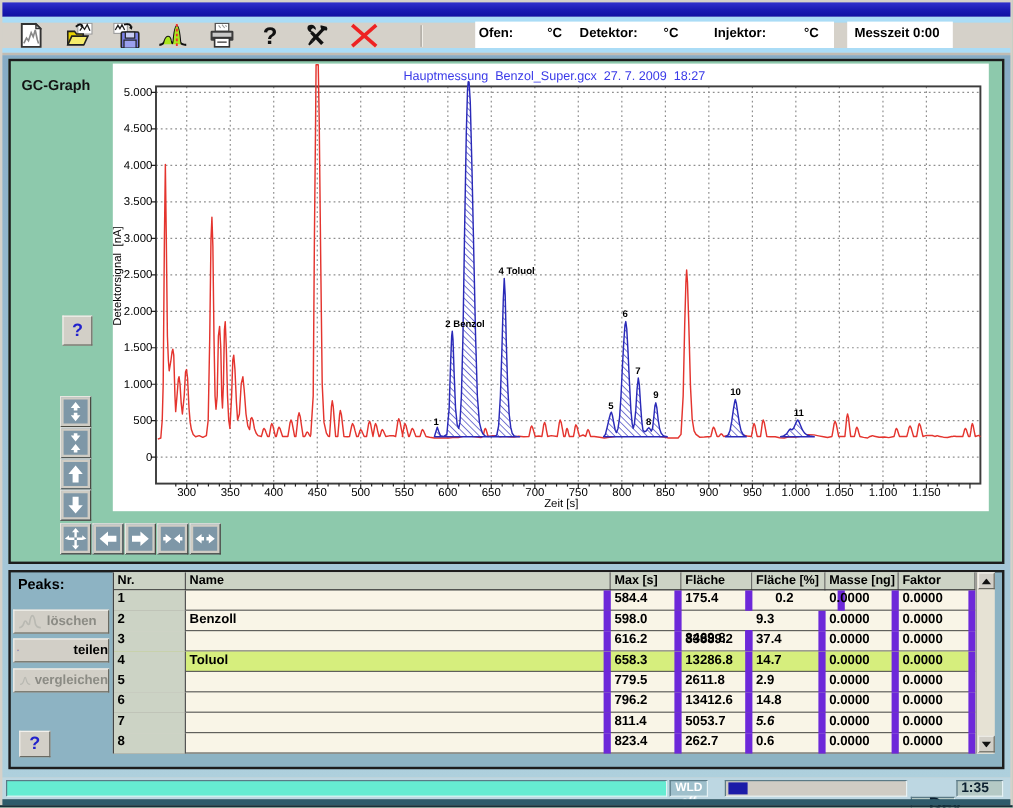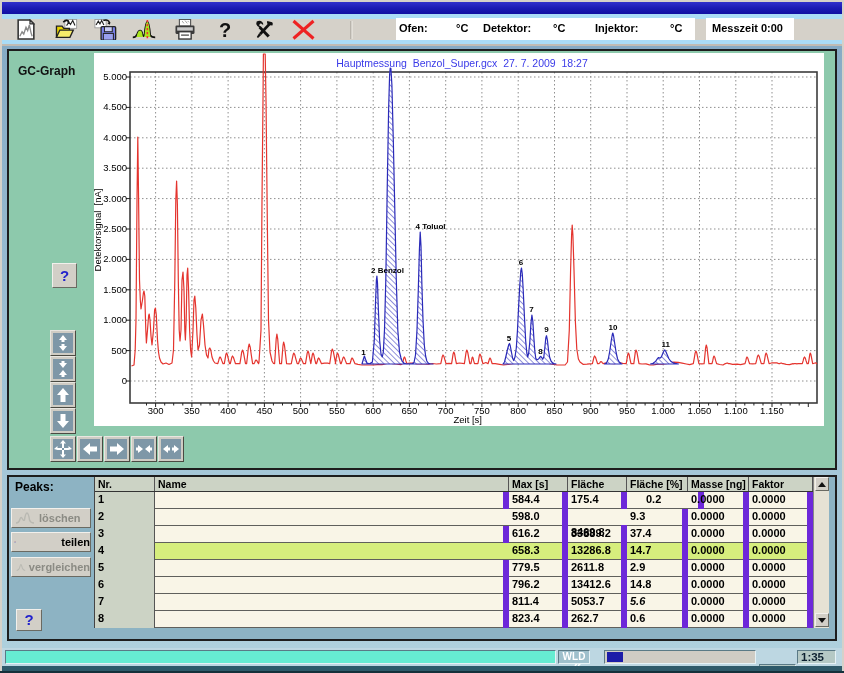--- a/index.html
+++ b/index.html
@@ -404,37 +404,39 @@
 <div class="cell nrc" style="left:0;width:60px;">1</div>
 <div class="cell" style="left:60px;width:354px;"></div>
 <div class="cell" style="left:414px;width:59px;">584.4</div>
 <div class="cell" style="left:473px;width:59px;">175.4</div>
 <div class="cell" style="left:532px;width:61px;margin-left:16px;">0.2</div>
 <div class="cell" style="left:593px;width:61px;">0.0000</div>
 <div class="cell" style="left:654px;width:64px;">0.0000</div>
 </div>
 <div class="row" style="top:32px;">
 <div class="cell nrc" style="left:0;width:60px;">2</div>
+<div class="cell" style="left:60px;width:354px;">Benzoll</div>
 <div class="cell" style="left:414px;width:59px;">598.0</div>
 <div class="cell" style="left:473px;width:59px;margin-top:16px;">8469.8</div>
 <div class="cell" style="left:532px;width:61px;">9.3</div>
 <div class="cell" style="left:593px;width:61px;">0.0000</div>
 <div class="cell" style="left:654px;width:64px;">0.0000</div>
 </div>
 <div class="row" style="top:49px;">
 <div class="cell nrc" style="left:0;width:60px;">3</div>
 <div class="cell" style="left:60px;width:354px;"></div>
 <div class="cell" style="left:414px;width:59px;">616.2</div>
 <div class="cell" style="left:473px;width:59px;">33889.2</div>
 <div class="cell" style="left:532px;width:61px;">37.4</div>
 <div class="cell" style="left:593px;width:61px;">0.0000</div>
 <div class="cell" style="left:654px;width:64px;">0.0000</div>
 </div>
 <div class="row" style="top:66px;background:#d6ee7d;">
 <div class="cell nrc" style="left:0;width:60px;">4</div>
+<div class="cell" style="left:60px;width:354px;">Toluol</div>
 <div class="cell" style="left:414px;width:59px;">658.3</div>
 <div class="cell" style="left:473px;width:59px;">13286.8</div>
 <div class="cell" style="left:532px;width:61px;">14.7</div>
 <div class="cell" style="left:593px;width:61px;">0.0000</div>
 <div class="cell" style="left:654px;width:64px;">0.0000</div>
 </div>
 <div class="row" style="top:83px;">
 <div class="cell nrc" style="left:0;width:60px;">5</div>
 <div class="cell" style="left:60px;width:354px;"></div>
 <div class="cell" style="left:414px;width:59px;">779.5</div>

